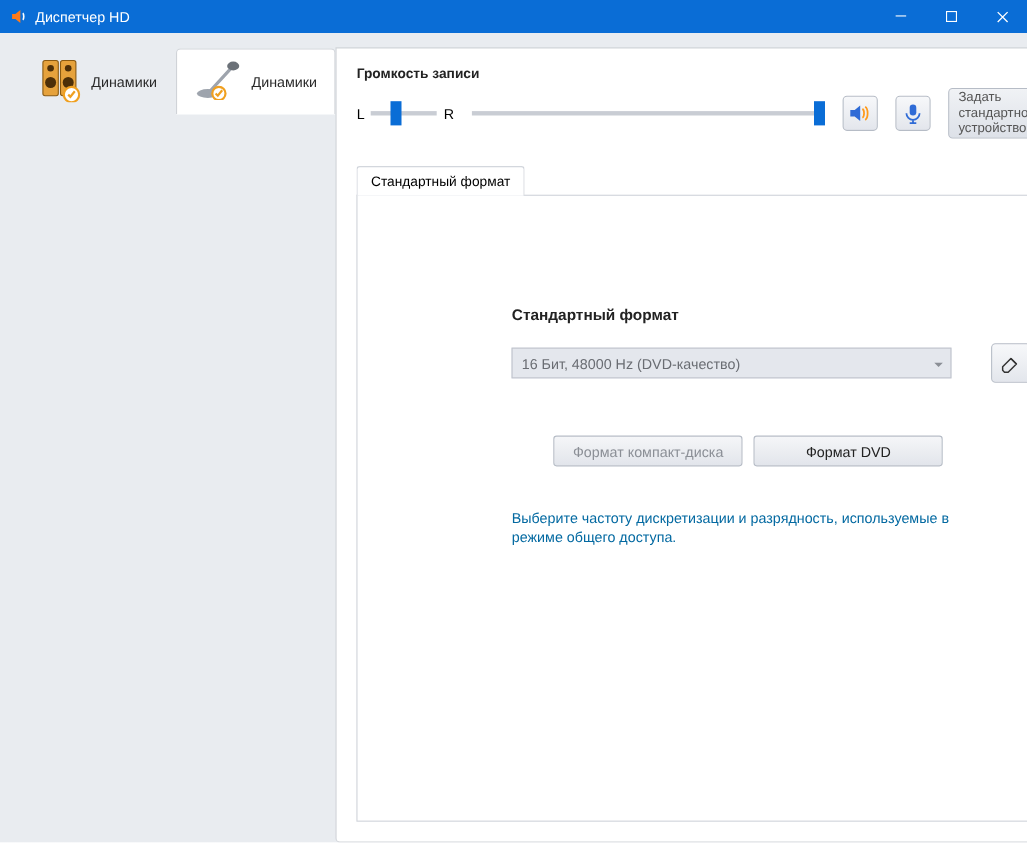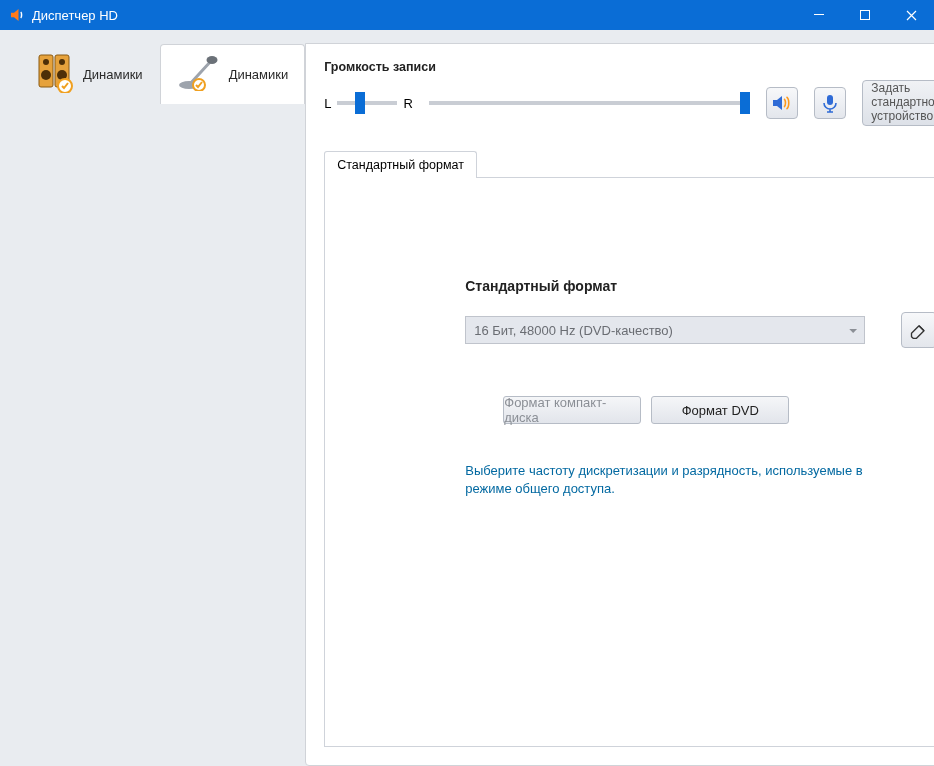--- a/index.html
+++ b/index.html
@@ -46,21 +46,21 @@
 .tabstrip .tab { padding: 6px 12px; font-size: 12.5px; border:1px solid #cfd3da; border-bottom:none; background:#fff; position: relative; top:1px; border-radius:3px 3px 0 0; }
 .tabpage { flex:1; border:1px solid #cfd3da; background:#fff; padding: 100px 40px 30px 140px; }
 
 .fmt-title { font-weight: bold; font-size: 14px; color: #222; margin-bottom: 18px; }
 .fmt-row { display:flex; gap: 36px; align-items:center; }
 .combo { width: 400px; height: 28px; border:1px solid #c0c4cc; background:#e4e7ed; display:flex; align-items:center; justify-content:space-between; padding: 0 8px; color:#6a6d73; font-size:13px; }
 .combo .chev { color:#8b8f96; transform: scale(1.2,0.6); }
 .testbtn { width:36px; height:36px; border:1px solid #b6bcc6; border-radius:4px; background:linear-gradient(#f7f8fa,#e3e6ec); display:flex; align-items:center; justify-content:center; color:#3a3d42; }
 
 .btnrow { margin-top: 48px; display:flex; gap:10px; margin-left: 38px; }
-.pushbtn { width: 138px; height: 28px; border:1px solid #b6bcc6; border-radius:3px; background:linear-gradient(#f5f6f8,#e2e5eb); font-size:13px; color:#222; display:flex; align-items:center; justify-content:center; }
+.pushbtn { width: 172px; height: 28px; border:1px solid #b6bcc6; border-radius:3px; background:linear-gradient(#f5f6f8,#e2e5eb); font-size:13px; color:#222; display:flex; align-items:center; justify-content:center; }
 .pushbtn.disabled { color:#8b8f96; }
 .hint { margin-top: 38px; font-size: 13px; color:#0369a1; width: 420px; line-height: 1.4; }
 
 
 .footer { height: 52px; display:flex; align-items:center; justify-content:flex-end; gap:8px; padding-right: 14px; }
 .iconbtn { width:28px; height:26px; border:1px solid #b6bcc6; border-radius:3px; background:linear-gradient(#f7f8fa,#e3e6ec); display:flex; align-items:center; justify-content:center; }
 .okbtn { width: 84px; height: 26px; border:1.6px solid #0a6dd6; background:linear-gradient(#f7f8fa,#e8ebf0); font-size:18px; display:flex; align-items:center; justify-content:center; border-radius:2px; margin-left:6px; }
 </style>
 </head>
 <body>

